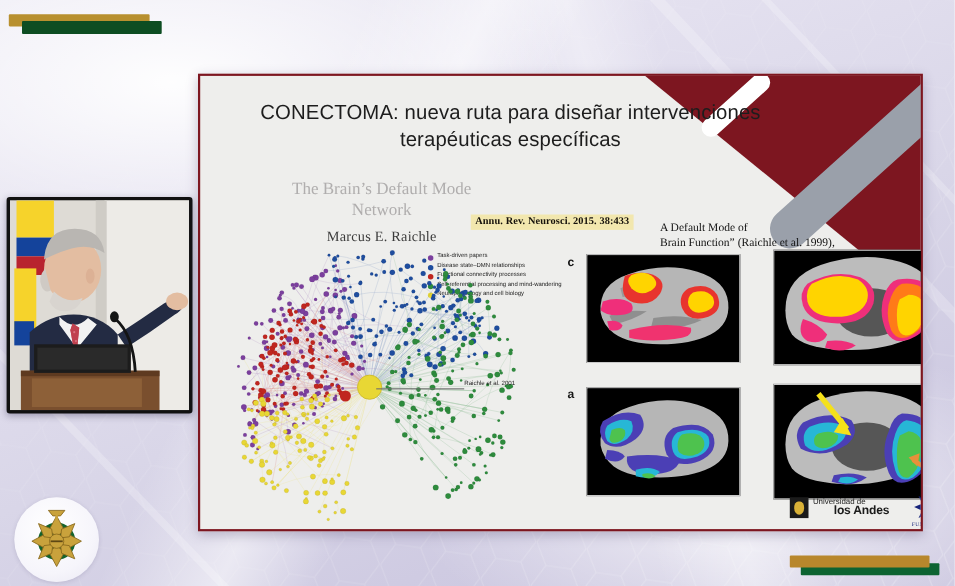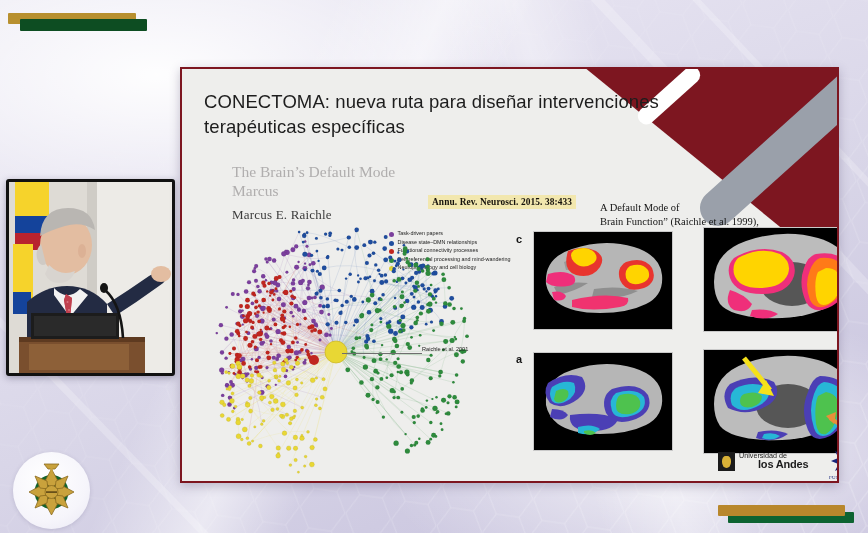--- a/index.html
+++ b/index.html
@@ -53,37 +53,38 @@
     position:absolute;left:180px;top:67px;width:655px;height:412px;
     background:#eeeeec;
     border:2px solid #7d1620;
     box-shadow:0 3px 10px rgba(60,50,90,.28);
     overflow:hidden;
   }
   .slide-title{
     position:absolute;left:22px;top:21px;width:520px;
     font-size:18.5px;line-height:1.33;color:#1d1d1d;font-weight:400;
     letter-spacing:.1px;
+    text-align:center;
   }
 
   
   .corner-red{
     position:absolute;right:-2px;top:-2px;width:255px;height:208px;overflow:hidden;
   }
   .corner-red .tri{
     position:absolute;right:0;top:0;width:0;height:0;
     border-left:255px solid transparent;border-top:208px solid #7d1620;
   }
   .cbar{position:absolute;border-radius:40px;}
   .cbar-white{width:78px;height:17px;background:#ffffff;left:46px;top:20px;transform:rotate(-42deg);}
   .cbar-gray{width:215px;height:36px;background:#9aa0aa;left:93px;top:63px;transform:rotate(-42deg);}
   .cbar-orange{width:195px;height:26px;background:#e79b3c;left:147px;top:186px;transform:rotate(-42deg);}
 
   
-  .fig-head{position:absolute;left:50px;top:93px;width:230px;}
+  .fig-head{position:absolute;left:50px;top:93px;width:230px;text-align:center;}
   .fig-head .t1{font-family:"Liberation Serif", serif;font-size:15.5px;line-height:1.24;color:#b0aeae;}
   .fig-head .t2{font-family:"Liberation Serif", serif;font-size:13px;color:#3b3b3b;margin-top:7px;letter-spacing:.2px;}
 
   .citation{
     position:absolute;left:246px;top:126px;
     font-family:"Liberation Serif", serif;font-weight:bold;font-size:9.4px;color:#15110b;
     background:#f2e7ae;padding:2px 4px;letter-spacing:.1px;white-space:nowrap;
   }
 
   .legend{position:absolute;left:207px;top:161px;width:135px;}
@@ -230,21 +231,21 @@
       <div class="tri"></div>
       <div class="cbar cbar-white"></div>
       <div class="cbar cbar-gray"></div>
       <div class="cbar cbar-orange"></div>
     </div>
 
     <div class="slide-title">CONECTOMA: nueva ruta para diseñar intervenciones terapéuticas específicas</div>
 
     <div class="fig-head">
       <div class="t1">The Brain’s Default Mode</div>
-      <div class="t1">Marcus</div>
+      <div class="t1">Network</div>
       <div class="t2">Marcus E. Raichle</div>
     </div>
 
     <div class="citation">Annu. Rev. Neurosci. 2015. 38:433</div>
 
     <div class="right-note">
       <div>A Default Mode of</div>
       <div>Brain Function” (Raichle et al. 1999),</div>
     </div>
 

